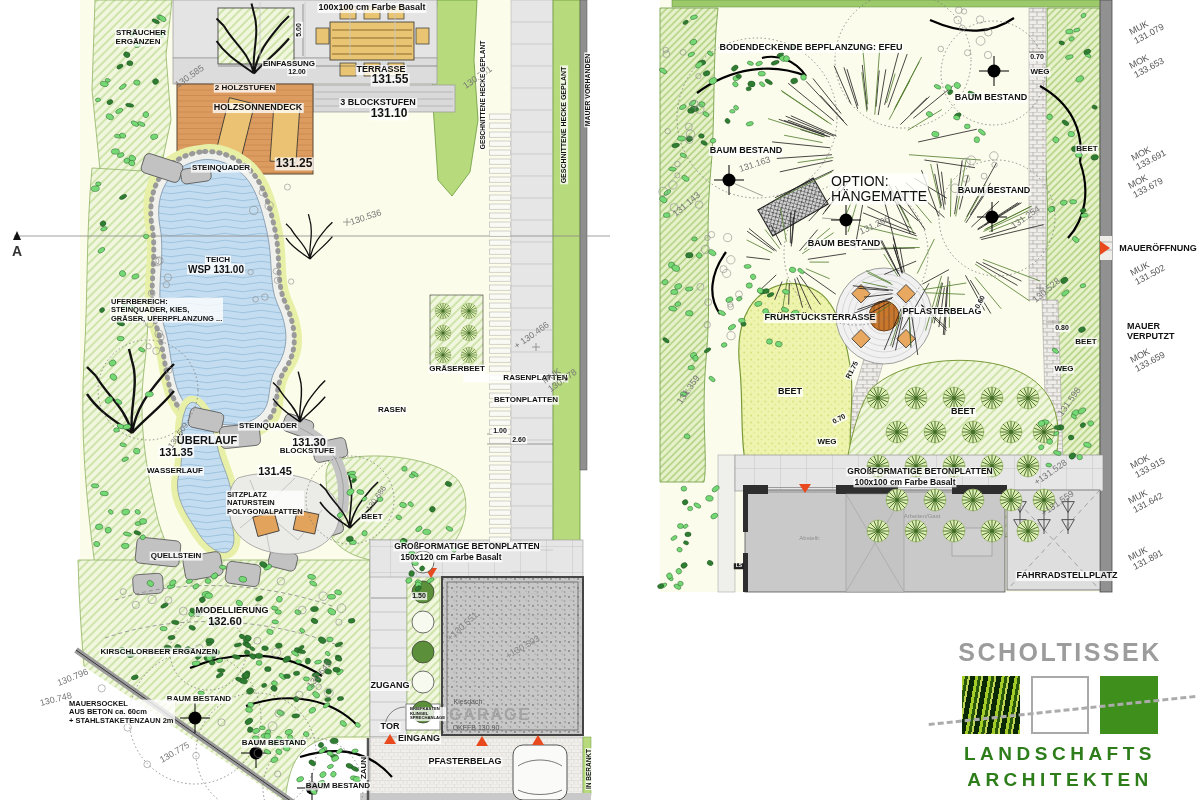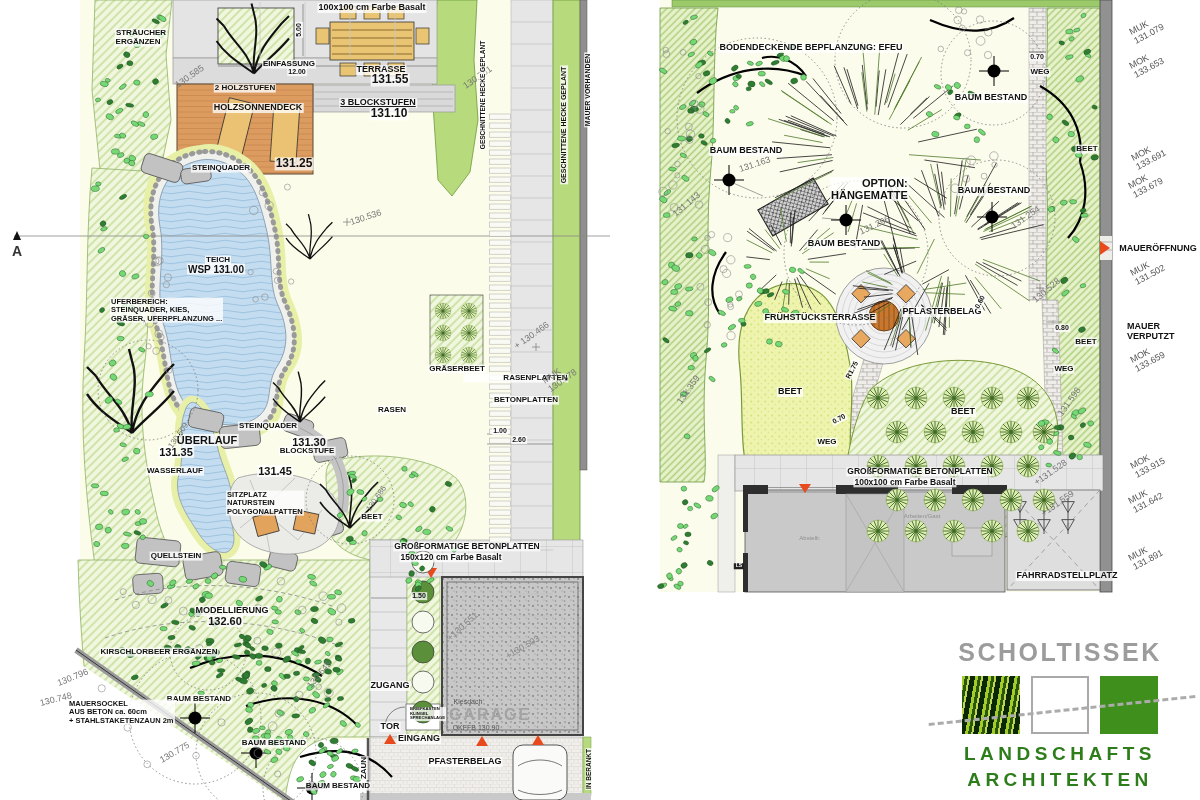--- a/index.html
+++ b/index.html
@@ -1159,21 +1159,21 @@
       <div class="lbl halo" style="left: 372px; top: 8px; font-size: 9px; font-weight: bold; color: rgb(17, 17, 17); transform: translate(-50%, -50%) rotate(0deg);">100x100 cm Farbe Basalt</div>
       <div class="lbl halo" style="left: 299px; top: 30px; font-size: 7px; font-weight: bold; color: rgb(17, 17, 17); transform: translate(-50%, -50%) rotate(-90deg);">5.00</div>
       <div class="lbl halo" style="left: 141px; top: 33px; font-size: 8px; font-weight: bold; color: rgb(17, 17, 17); transform: translate(-50%, -50%) rotate(0deg);">STRÄUCHER</div>
       <div class="lbl halo" style="left: 138px; top: 42px; font-size: 8px; font-weight: bold; color: rgb(17, 17, 17); transform: translate(-50%, -50%) rotate(0deg);">ERGÄNZEN</div>
       <div class="lbl halo" style="left: 289px; top: 64px; font-size: 8px; font-weight: bold; color: rgb(17, 17, 17); transform: translate(-50%, -50%) rotate(0deg);">EINFASSUNG</div>
       <div class="lbl halo" style="left: 297px; top: 72px; font-size: 7px; font-weight: bold; color: rgb(17, 17, 17); transform: translate(-50%, -50%) rotate(0deg);">12.00</div>
       <div class="lbl halo" style="left: 381px; top: 70px; font-size: 9px; font-weight: bold; color: rgb(17, 17, 17); transform: translate(-50%, -50%) rotate(0deg);">TERRASSE</div>
       <div class="lbl halo" style="left: 390px; top: 80px; font-size: 12px; font-weight: bold; color: rgb(17, 17, 17); transform: translate(-50%, -50%) rotate(0deg);">131.55</div>
       <div class="lbl halo" style="left: 245px; top: 88px; font-size: 8px; font-weight: bold; color: rgb(17, 17, 17); transform: translate(-50%, -50%) rotate(0deg);">2 HOLZSTUFEN</div>
       <div class="lbl halo" style="left: 258px; top: 108px; font-size: 9px; font-weight: bold; color: rgb(17, 17, 17); transform: translate(-50%, -50%) rotate(0deg);">HOLZSONNENDECK</div>
-      <div class="lbl halo" style="left: 378px; top: 103px; font-size: 9px; font-weight: bold; color: rgb(17, 17, 17); transform: translate(-50%, -50%) rotate(0deg); text-decoration: underline;">3 BLOCKSTUFEN</div>
+      <div class="lbl halo" style="left: 378px; top: 103px; font-size: 9px; font-weight: bold; color: rgb(17, 17, 17); transform: translate(-50%, -50%) rotate(0deg);">3 BLOCKSTUFEN</div>
       <div class="lbl halo" style="left: 389px; top: 114px; font-size: 12px; font-weight: bold; color: rgb(17, 17, 17); transform: translate(-50%, -50%) rotate(0deg);">131.10</div>
       <div class="lbl halo" style="left: 221px; top: 168px; font-size: 8px; font-weight: bold; color: rgb(17, 17, 17); transform: translate(-50%, -50%) rotate(0deg);">STEINQUADER</div>
       <div class="lbl halo" style="left: 294px; top: 164px; font-size: 12px; font-weight: bold; color: rgb(17, 17, 17); transform: translate(-50%, -50%) rotate(0deg);">131.25</div>
       <div class="lbl" style="left: 190px; top: 77px; font-size: 9px; color: rgb(119, 119, 119); transform: translate(-50%, -50%) rotate(-35deg);">130.585</div>
       <div class="lbl" style="left: 478px; top: 78px; font-size: 9px; color: rgb(119, 119, 119); transform: translate(-50%, -50%) rotate(-35deg);">130.781</div>
       <div class="lbl" style="left: 366px; top: 218px; font-size: 9px; color: rgb(119, 119, 119); transform: translate(-50%, -50%) rotate(-18deg);">130.536</div>
       <div class="lbl halo" style="left: 218px; top: 260px; font-size: 8px; font-weight: bold; color: rgb(17, 17, 17); transform: translate(-50%, -50%) rotate(0deg);">TEICH</div>
       <div class="lbl halo" style="left: 216px; top: 269px; font-size: 10px; font-weight: bold; color: rgb(17, 17, 17); transform: translate(-50%, -50%) rotate(0deg);">WSP 131.00</div>
       <div class="lbl halo" style="left: 110px; top: 310px; font-size: 7.5px; font-weight: bold; color: rgb(17, 17, 17); transform: translate(0px, -50%) rotate(0deg); text-align: left;">UFERBEREICH:
 STEINQUADER, KIES,
@@ -1232,21 +1232,21 @@
 + STAHLSTAKETENZAUN 2m</div>
       <div class="lbl" style="left: 73px; top: 678px; font-size: 9px; color: rgb(119, 119, 119); transform: translate(-50%, -50%) rotate(-22deg);">130.796</div>
       <div class="lbl" style="left: 56px; top: 700px; font-size: 9px; color: rgb(119, 119, 119); transform: translate(-50%, -50%) rotate(-14deg);">130.748</div>
       <div class="lbl" style="left: 175px; top: 753px; font-size: 9px; color: rgb(119, 119, 119); transform: translate(-50%, -50%) rotate(-30deg);">130.775</div>
       <div class="lbl" style="left: 320px; top: 675px; font-size: 9px; color: rgb(119, 119, 119); transform: translate(-50%, -50%) rotate(-50deg);">130.645</div>
       <div class="lbl" style="left: 17px; top: 252px; font-size: 14px; font-weight: bold; color: rgb(51, 51, 51); transform: translate(-50%, -50%) rotate(0deg);">A</div>
       <div class="lbl halo" style="left: 811px; top: 48px; font-size: 9px; font-weight: bold; color: rgb(17, 17, 17); transform: translate(-50%, -50%) rotate(0deg);">BODENDECKENDE BEPFLANZUNG: EFEU</div>
       <div class="lbl halo" style="left: 746px; top: 151px; font-size: 9px; font-weight: bold; color: rgb(17, 17, 17); transform: translate(-50%, -50%) rotate(0deg);">BAUM BESTAND</div>
       <div class="lbl" style="left: 755px; top: 165px; font-size: 9px; color: rgb(119, 119, 119); transform: translate(-50%, -50%) rotate(-18deg);">131.163</div>
       <div class="lbl" style="left: 687px; top: 205px; font-size: 9px; color: rgb(119, 119, 119); transform: translate(-50%, -50%) rotate(-40deg);">131.143</div>
-      <div class="lbl halo" style="left: 830px; top: 189px; font-size: 11px; font-weight: bold; color: rgb(17, 17, 17); transform: translate(0px, -50%) rotate(0deg); text-align: right;">OPTION:
+      <div class="lbl halo" style="left: 830px; top: 189px; font-size: 14px; font-weight: normal; color: rgb(17, 17, 17); transform: translate(0px, -50%) rotate(0deg); text-align: left;">OPTION:
 HÄNGEMATTE</div>
       <div class="lbl halo" style="left: 844px; top: 244px; font-size: 9px; font-weight: bold; color: rgb(17, 17, 17); transform: translate(-50%, -50%) rotate(0deg);">BAUM BESTAND</div>
       <div class="lbl" style="left: 875px; top: 226px; font-size: 9px; color: rgb(119, 119, 119); transform: translate(-50%, -50%) rotate(-25deg);">131.296</div>
       <div class="lbl halo" style="left: 991px; top: 98px; font-size: 9px; font-weight: bold; color: rgb(17, 17, 17); transform: translate(-50%, -50%) rotate(0deg);">BAUM BESTAND</div>
       <div class="lbl halo" style="left: 994px; top: 191px; font-size: 9px; font-weight: bold; color: rgb(17, 17, 17); transform: translate(-50%, -50%) rotate(0deg);">BAUM BESTAND</div>
       <div class="lbl" style="left: 1026px; top: 218px; font-size: 9px; color: rgb(119, 119, 119); transform: translate(-50%, -50%) rotate(-35deg);">131.254</div>
       <div class="lbl halo" style="left: 1037px; top: 57px; font-size: 7px; font-weight: bold; color: rgb(17, 17, 17); transform: translate(-50%, -50%) rotate(0deg);">0.70</div>
       <div class="lbl halo" style="left: 1040px; top: 72px; font-size: 8px; font-weight: bold; color: rgb(17, 17, 17); transform: translate(-50%, -50%) rotate(0deg);">WEG</div>
       <div class="lbl halo" style="left: 1087px; top: 149px; font-size: 8px; font-weight: bold; color: rgb(17, 17, 17); transform: translate(-50%, -50%) rotate(0deg);">BEET</div>
       <div class="lbl halo" style="left: 1086px; top: 342px; font-size: 8px; font-weight: bold; color: rgb(17, 17, 17); transform: translate(-50%, -50%) rotate(0deg);">BEET</div>

